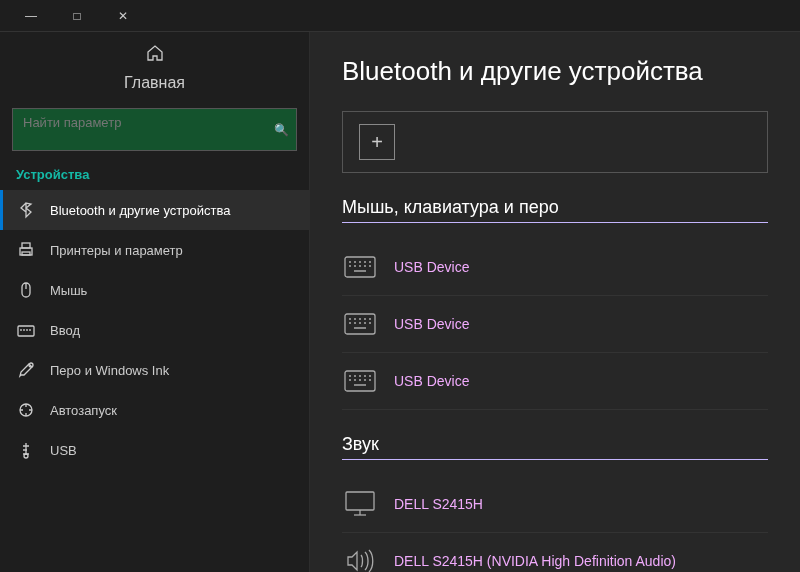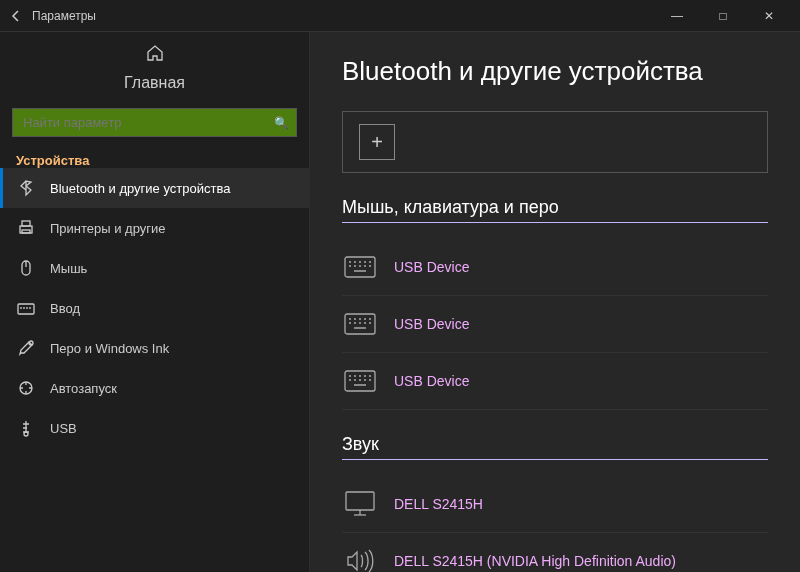--- a/index.html
+++ b/index.html
@@ -77,41 +77,41 @@
       color: #ccc;
       flex-direction: column;
     }
 
     .sidebar-search {
       margin: 4px 12px 12px 12px;
       position: relative;
     }
     .sidebar-search input {
       width: 100%;
-      background: #4d7c0f;
+      background: #14532d;
       border: 1px solid #555;
       color: #ccc;
-      padding: 6px 30px 6px 10px;
+      padding: 6px 30px 20px 10px;
       font-size: 13px;
       outline: none;
     }
     .sidebar-search .search-icon {
       position: absolute;
       right: 8px;
       top: 50%;
       transform: translateY(-50%);
       color: #888;
       font-size: 12px;
     }
 
     .sidebar-section-title {
       font-size: 13px;
       font-weight: 700;
-      color: #fdba74;
-      padding: 4px 16px 0 16px;
+      color: #14b8a6;
+      padding: 4px 16px 8px 16px;
     }
 
     .sidebar-item {
       display: flex;
       align-items: center;
       gap: 14px;
       padding: 10px 16px;
       cursor: pointer;
       color: #cccccc;
       font-size: 13px;
@@ -212,26 +212,20 @@
 
     
     ::-webkit-scrollbar { width: 6px; }
     ::-webkit-scrollbar-track { background: #1e1e1e; }
     ::-webkit-scrollbar-thumb { background: #555; }
   </style>
 </head>
 <body>
 
 <div class="title-bar">
-  <div class="title-bar-left">
-    <svg width="16" height="16" viewBox="0 0 16 16">
-      <path d="M10 3L5 8l5 5" stroke="#ccc" stroke-width="1.5" fill="none"></path>
-    </svg>
-    <span class="title-bar-title">Параметры</span>
-  </div>
   <div class="title-bar-controls">
     <button class="title-btn">—</button>
     <button class="title-btn">□</button>
     <button class="title-btn close">✕</button>
   </div>
 </div>
 
 <div class="main-layout">
 
   <div class="sidebar">
@@ -262,21 +256,21 @@
     </div>
 
     <div class="sidebar-item">
       <span class="item-icon">
         <svg width="18" height="18" viewBox="0 0 18 18" fill="none">
           <rect x="3" y="7" width="12" height="7" stroke="#ccc" stroke-width="1.3"></rect>
           <rect x="5" y="2" width="8" height="5" stroke="#ccc" stroke-width="1.3"></rect>
           <rect x="5" y="11" width="8" height="3" stroke="#ccc" stroke-width="1.3"></rect>
         </svg>
       </span>
-      <span>Принтеры и другие</span>
+      <span>Принтеры и параметр</span>
     </div>
 
     <div class="sidebar-item">
       <span class="item-icon">
         <svg width="18" height="18" viewBox="0 0 18 18" fill="none">
           <rect x="5" y="2" width="8" height="14" rx="4" stroke="#ccc" stroke-width="1.3"></rect>
           <line x1="9" y1="2" x2="9" y2="8" stroke="#ccc" stroke-width="1.3"></line>
         </svg>
       </span>
       <span>Мышь</span>

